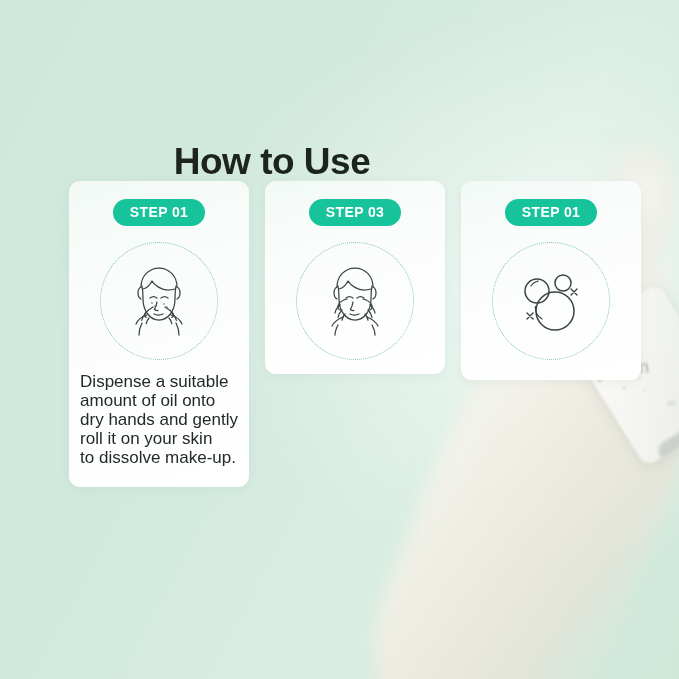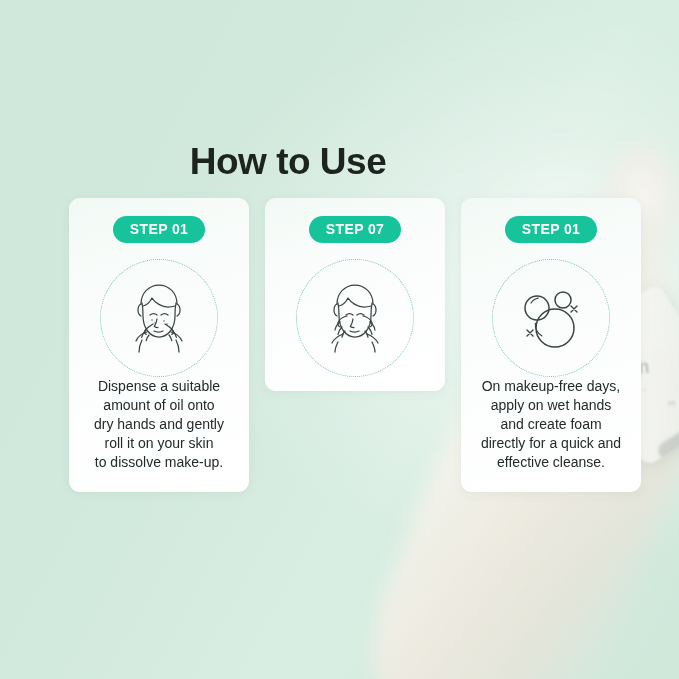--- a/index.html
+++ b/index.html
@@ -143,33 +143,33 @@
   }
 
   
   .content {
     position: relative;
     z-index: 3;
   }
   .page-title {
     position: absolute;
     top: 141px;
-    left: 16px;
+    left: 0;
     width: 544px;
     text-align: center;
     font-size: 37px;
     font-weight: bold;
     letter-spacing: -0.5px;
     color: #1d2420;
     font-family: "Liberation Sans", sans-serif;
   }
 
   .cards {
     position: absolute;
-    top: 198px;
+    top: 181px;
     left: 69px;
     width: 572px;
     display: flex;
     align-items: flex-start;
     justify-content: space-between;
   }
   .card {
     width: 180px;
     background: linear-gradient(163deg, #f2f9f5 0%, #fbfdfc 38%, #ffffff 100%);
     border-radius: 11px;
@@ -205,25 +205,24 @@
     display: flex;
     align-items: center;
     justify-content: center;
     box-sizing: border-box;
   }
   .icon-circle svg {
     display: block;
   }
 
   .card-text {
-    margin-top: 0;
-    font-size: 14px;
+    margin-top: 12px;
+    font-size: 17px;
     line-height: 19px;
     color: #222b27;
-    text-align: center;
     white-space: pre-line;
     font-family: "Liberation Sans", sans-serif;
   }
 </style>
 </head>
 <body>
 
 <div id="stage">
 
   <div class="photo-layer">
@@ -275,21 +274,21 @@
           </svg>
         </div>
         <div class="card-text">Dispense a suitable
 amount of oil onto
 dry hands and gently
 roll it on your skin
 to dissolve make-up.</div>
       </div>
 
       <div class="card tall">
-        <div class="step-badge">STEP 07</div>
+        <div class="step-badge">STEP 03</div>
         <div class="icon-circle">
           <svg width="96" height="96" viewBox="0 0 96 96" fill="none" stroke="#3a4440" stroke-width="1.25" stroke-linecap="round" stroke-linejoin="round">
             <path d="M30 34c0-11 8-19 18-19s18 8 18 19"></path>
             <path d="M31 33c1 5 1 9 1 13 0 12 7 21 16 21s16-9 16-21c0-4 0-8 1-13"></path>
             <path d="M32 36c4-1 7-4 9-8 3 5 10 9 16 9 3 0 5-.4 7-1"></path>
             <path d="M30 34c-2 1-3 3-3 6 0 3 1 5 3 6"></path>
             <path d="M66 34c2 1 3 3 3 6 0 3-1 5-3 6"></path>
             <path d="M39 45c2-1.6 5-1.6 7 0"></path>
             <path d="M50 45c2-1.6 5-1.6 7 0"></path>
             <path d="M46 49c-.6 4-1.6 6-2.6 7.4 1 .8 2.2 1.1 3.6 1.1"></path>
@@ -316,22 +315,17 @@
           <svg width="96" height="96" viewBox="0 0 96 96" fill="none" stroke="#3a4440" stroke-width="1.5" stroke-linecap="round" stroke-linejoin="round">
             <circle cx="52" cy="58" r="19"></circle>
             <circle cx="34" cy="38" r="12"></circle>
             <circle cx="60" cy="30" r="8"></circle>
             <path d="M39 66c-4.4-2.6-7-7.4-6.6-12.6" stroke-width="1.2"></path>
             <path d="M28 33c1.6-2.6 4.2-4.4 7.2-4.9" stroke-width="1.2"></path>
             <path d="M68 36l6 6M74 36l-6 6" stroke-width="1.4"></path>
             <path d="M24 60l6 6M30 60l-6 6" stroke-width="1.4"></path>
           </svg>
         </div>
-        <div class="card-text">On makeup-free days,
-apply on wet hands
-and create foam
-directly for a quick and
-effective cleanse.</div>
       </div>
 
     </div>
   </div>
 </div>
 
 </body></html>

